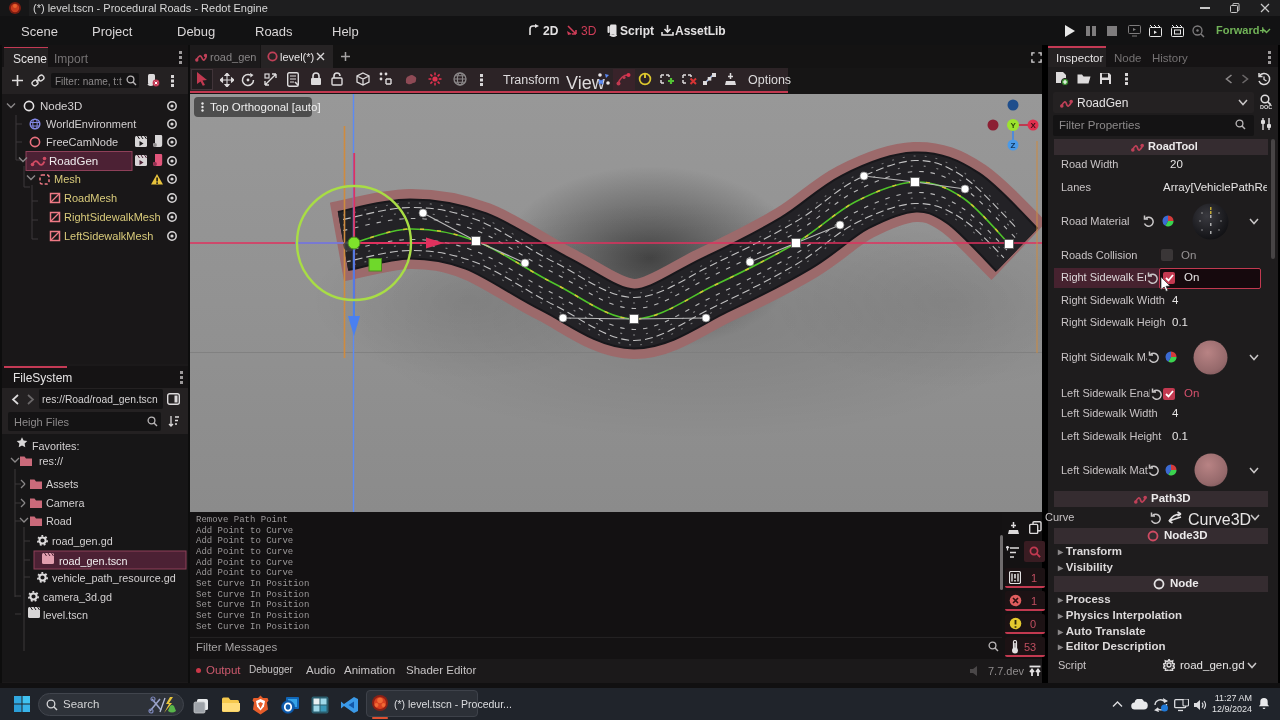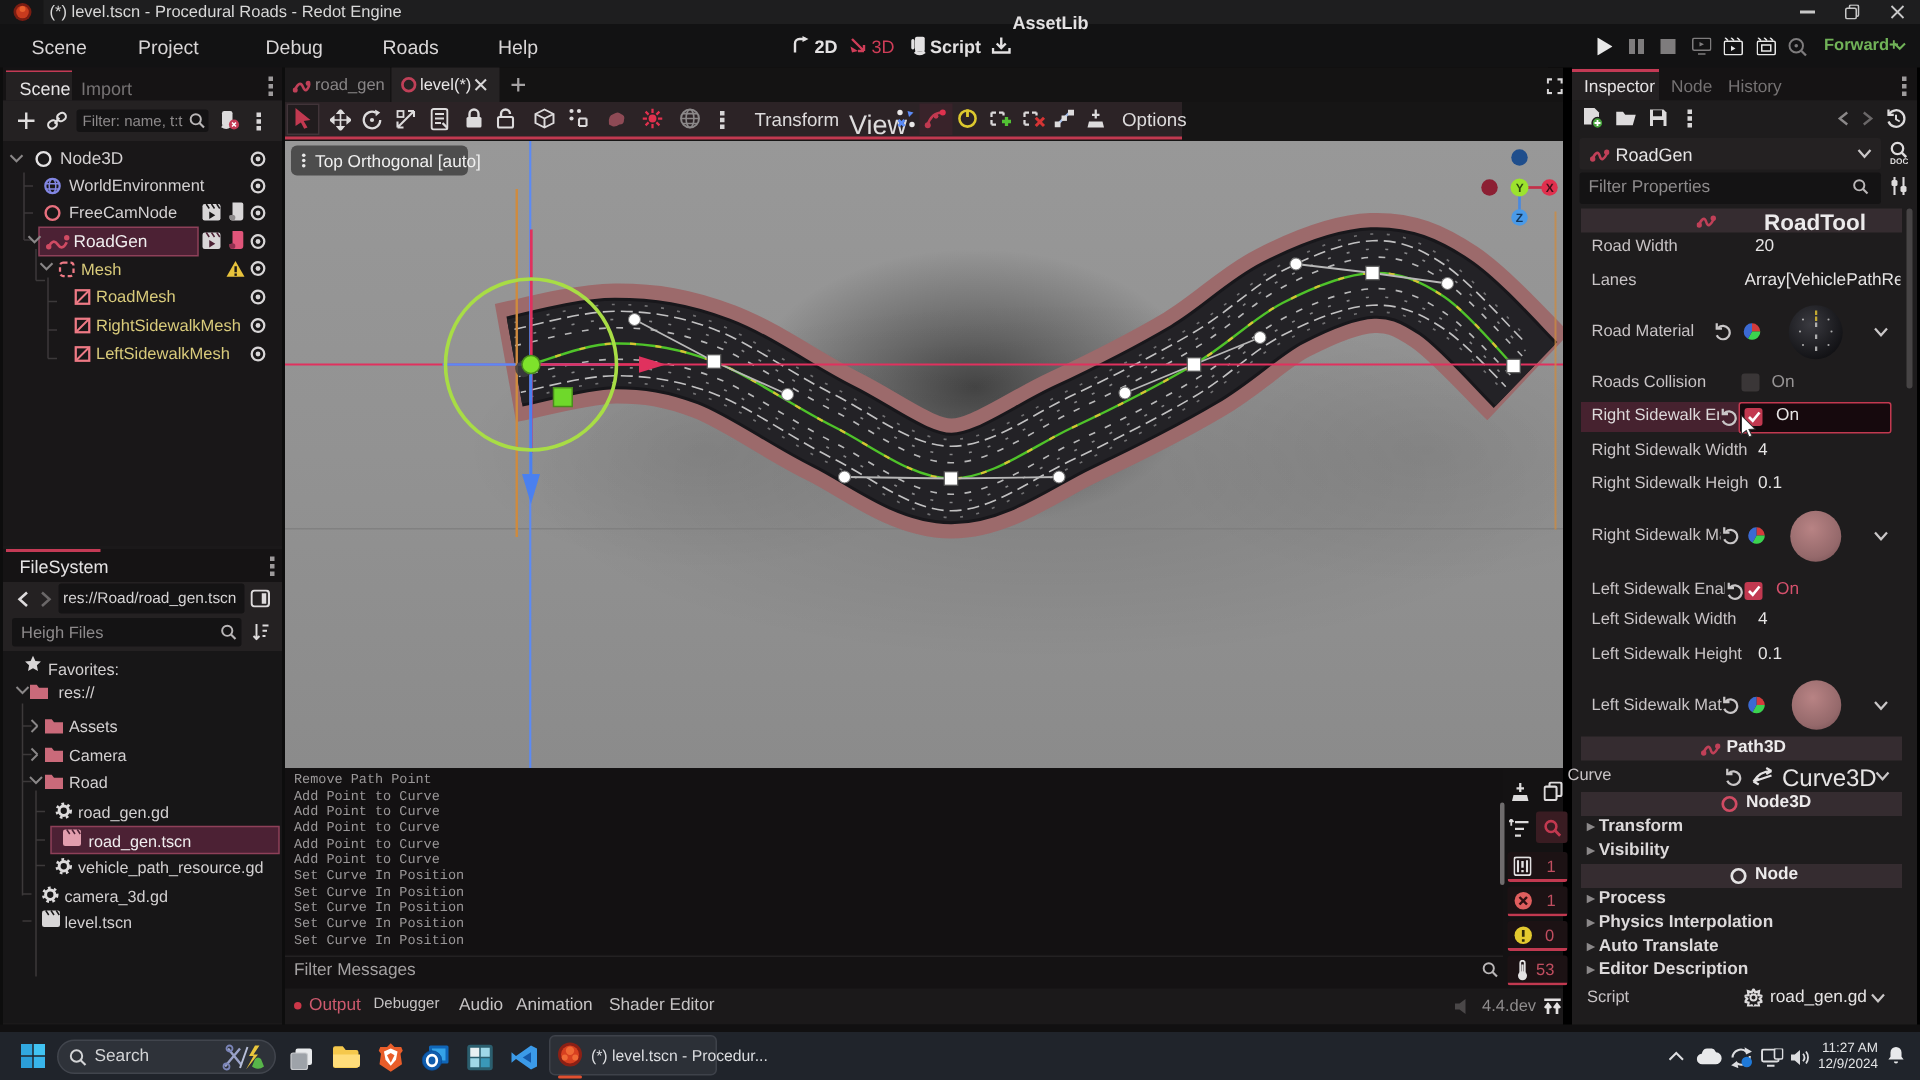--- a/index.html
+++ b/index.html
@@ -50,21 +50,21 @@
 <svg class="abs" style="left:607px;top:24px" width="11" height="13" viewBox="0 0 11 13">
       <rect x="3" y="0.5" width="6.5" height="10" rx="1.2" fill="#e3e1e2"></rect>
       <path d="M3 10.5 q3 2.6 6.5 0" stroke="#e3e1e2" stroke-width="2.2" fill="none"></path>
       <rect x="0.5" y="2" width="2.2" height="7" rx="1.1" fill="#e3e1e2"></rect>
     </svg>
 <div class="abs txt" style="left:620px;top:24px;font-size:12px;font-weight:bold;color:#e3e1e2;">Script</div>
 <svg class="abs" style="left:661px;top:24px" width="13" height="13" viewBox="0 0 13 13">
       <path d="M6.5 1 v6 M3.5 5 l3 3 3-3" fill="none" stroke="#e3e1e2" stroke-width="1.6"></path>
       <path d="M1 8 v3 h11 V8" fill="none" stroke="#e3e1e2" stroke-width="1.6"></path>
     </svg>
-<div class="abs txt" style="left:675px;top:8px;font-size:12px;font-weight:bold;color:#e3e1e2;">AssetLib</div>
+<div class="abs txt" style="left:675px;top:24px;font-size:12px;font-weight:bold;color:#e3e1e2;">AssetLib</div>
 
 <svg class="abs" style="left:1064px;top:25px" width="11" height="12" viewBox="0 0 11 12">
       <path d="M1 0 L11 6 L1 12 z" fill="#e8e8e8"></path>
     </svg>
 <div class="abs" style="left:1086px;top:26px;width:3.5px;height:10px;background:#7e7c7d;"></div>
 <div class="abs" style="left:1092px;top:26px;width:3.5px;height:10px;background:#7e7c7d;"></div>
 <div class="abs" style="left:1107px;top:26px;width:10px;height:10px;background:#7e7c7d;"></div>
 <svg class="abs" style="left:1128px;top:25px" width="13" height="12" viewBox="0 0 13 12">
       <rect x="0.5" y="0.5" width="12" height="8" rx="1" fill="none" stroke="#7e7c7d"></rect>
       <path d="M5 3 l3 1.5 L5 6 z" fill="#7e7c7d"></path>
@@ -582,21 +582,21 @@
 <div class="abs" style="left:190px;top:659px;width:852px;height:24px;background:#1b191a;"></div>
 <div class="abs" style="left:196px;top:668px;width:5px;height:5px;border-radius:50%;background:#cc3748;"></div>
 <div class="abs txt" style="left:206px;top:664px;font-size:11.5px;color:#cd5a6e;">Output</div>
 <div class="abs txt" style="left:249px;top:664px;font-size:10px;color:#c6c3c4;text-align:center;">Debugger</div>
 <div class="abs txt" style="left:306px;top:664px;font-size:11.5px;color:#c6c3c4;">Audio</div>
 <div class="abs txt" style="left:344px;top:664px;font-size:11.5px;color:#c6c3c4;">Animation</div>
 <div class="abs txt" style="left:406px;top:664px;font-size:11.5px;color:#c6c3c4;">Shader Editor</div>
 <svg class="abs" style="left:968px;top:665px" width="12" height="12" viewBox="0 0 12 12">
       <path d="M2 4 h3 L9 1 v10 L5 8 H2 z" fill="#4a4748"></path>
     </svg>
-<div class="abs txt" style="left:988px;top:665px;font-size:11px;color:#8f8c8d;">4.4.dev</div>
+<div class="abs txt" style="left:988px;top:665px;font-size:11px;color:#8f8c8d;">7.7.dev</div>
 <svg class="abs" style="left:1029px;top:665px" width="12" height="12" viewBox="0 0 12 12">
       <path d="M0.5 1.5 h11" stroke="#e3e1e2" stroke-width="1.8"></path>
       <path d="M3 11 V5.5 M1 7 l2-2.5 2 2.5 M9 11 V5.5 M7 7 l2-2.5 2 2.5" fill="none" stroke="#e3e1e2" stroke-width="1.8"></path>
     </svg>
 
 <div class="abs" style="left:1048px;top:45px;width:230px;height:641px;background:#1e1c1d;"></div>
 <div class="abs" style="left:1048px;top:45px;width:230px;height:22px;background:#151314;"></div>
 <div class="abs" style="left:1048px;top:47px;width:58px;height:20px;background:#242122;"></div>
 <div class="abs" style="left:1048px;top:46px;width:58px;height:1.5px;background:#c43a55;"></div>
 <div class="abs txt" style="left:1056px;top:52px;font-size:11.5px;color:#e5e3e4;">Inspector</div>
@@ -658,21 +658,21 @@
       <rect x="1" y="3" width="4" height="4" rx="1" fill="#dddbdc"></rect>
       <rect x="7" y="7" width="4" height="4" rx="1" fill="#dddbdc"></rect>
     </svg>
 
 <div class="abs" style="left:1054px;top:139px;width:214px;height:16px;background:#352c30;"></div>
 <svg class="abs" style="left:1131px;top:141px" width="13" height="11" viewBox="0 0 13 11">
       <path d="M1.5 9 q3.5-7 5-2 q1.5 5 5-2" stroke="#c04058" stroke-width="1.7" fill="none"></path>
       <circle cx="1.8" cy="9" r="1.8" fill="#c04058"></circle>
       <circle cx="11.2" cy="4.5" r="1.8" fill="#c04058"></circle>
     </svg>
-<div class="abs txt" style="left:1176px;top:140px;font-size:15px;font-weight:bold;color:#eceaeb;">RoadTool</div>
+<div class="abs txt" style="left:1148px;top:140px;font-size:11px;font-weight:bold;color:#eceaeb;">RoadTool</div>
 <div class="abs txt" style="left:1061px;top:158px;font-size:11px;color:#c8c3c5;">Road Width</div>
 <div class="abs txt" style="left:1170px;top:158px;font-size:11.5px;color:#e6e4e4;">20</div>
 <div class="abs txt" style="left:1061px;top:181px;font-size:11px;color:#c8c3c5;">Lanes</div>
 <div class="abs txt" style="left:1163px;top:181px;font-size:11.5px;color:#e6e4e4;width:104px;overflow:hidden;">Array[VehiclePathRes</div>
 <div class="abs txt" style="left:1061px;top:215px;font-size:11px;color:#c8c3c5;">Road Material</div>
 <svg class="abs" style="left:1143px;top:215px" width="12" height="12" viewBox="0 0 12 12">
       <path d="M2.5 3.5 a4.5 4.5 0 1 1 -1 5" fill="none" stroke="#c9c6c7" stroke-width="1.5"></path>
       <path d="M1.5 0.5 v3.5 h3.5" fill="none" stroke="#c9c6c7" stroke-width="1.5"></path>
     </svg>
 <svg class="abs" style="left:1162px;top:215px" width="12" height="12" viewBox="0 0 12 12">

